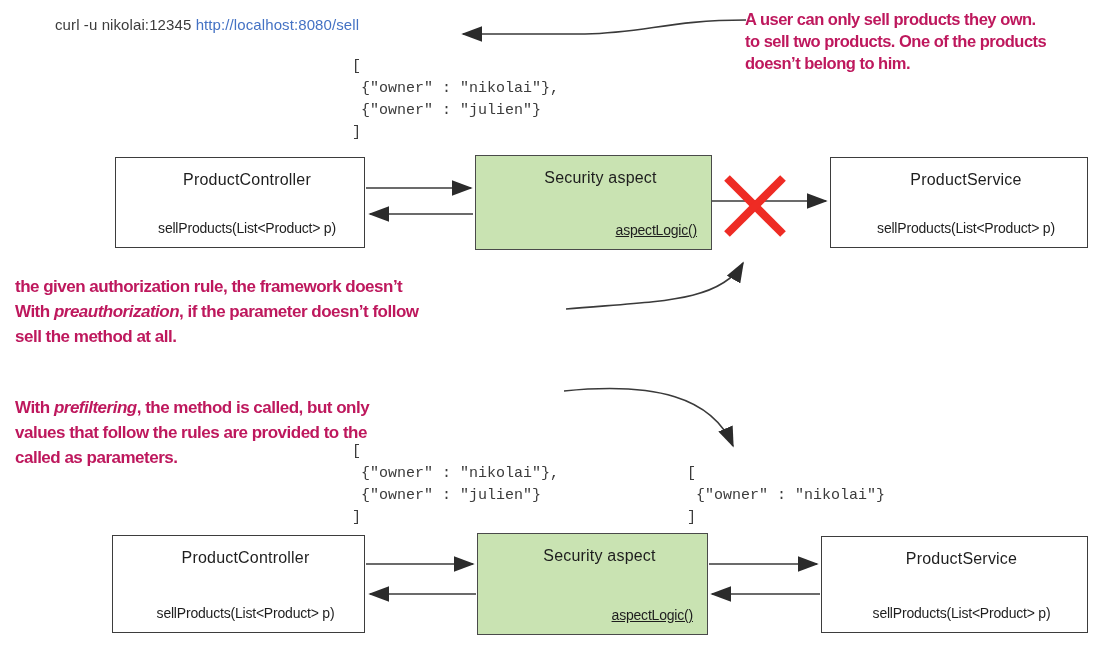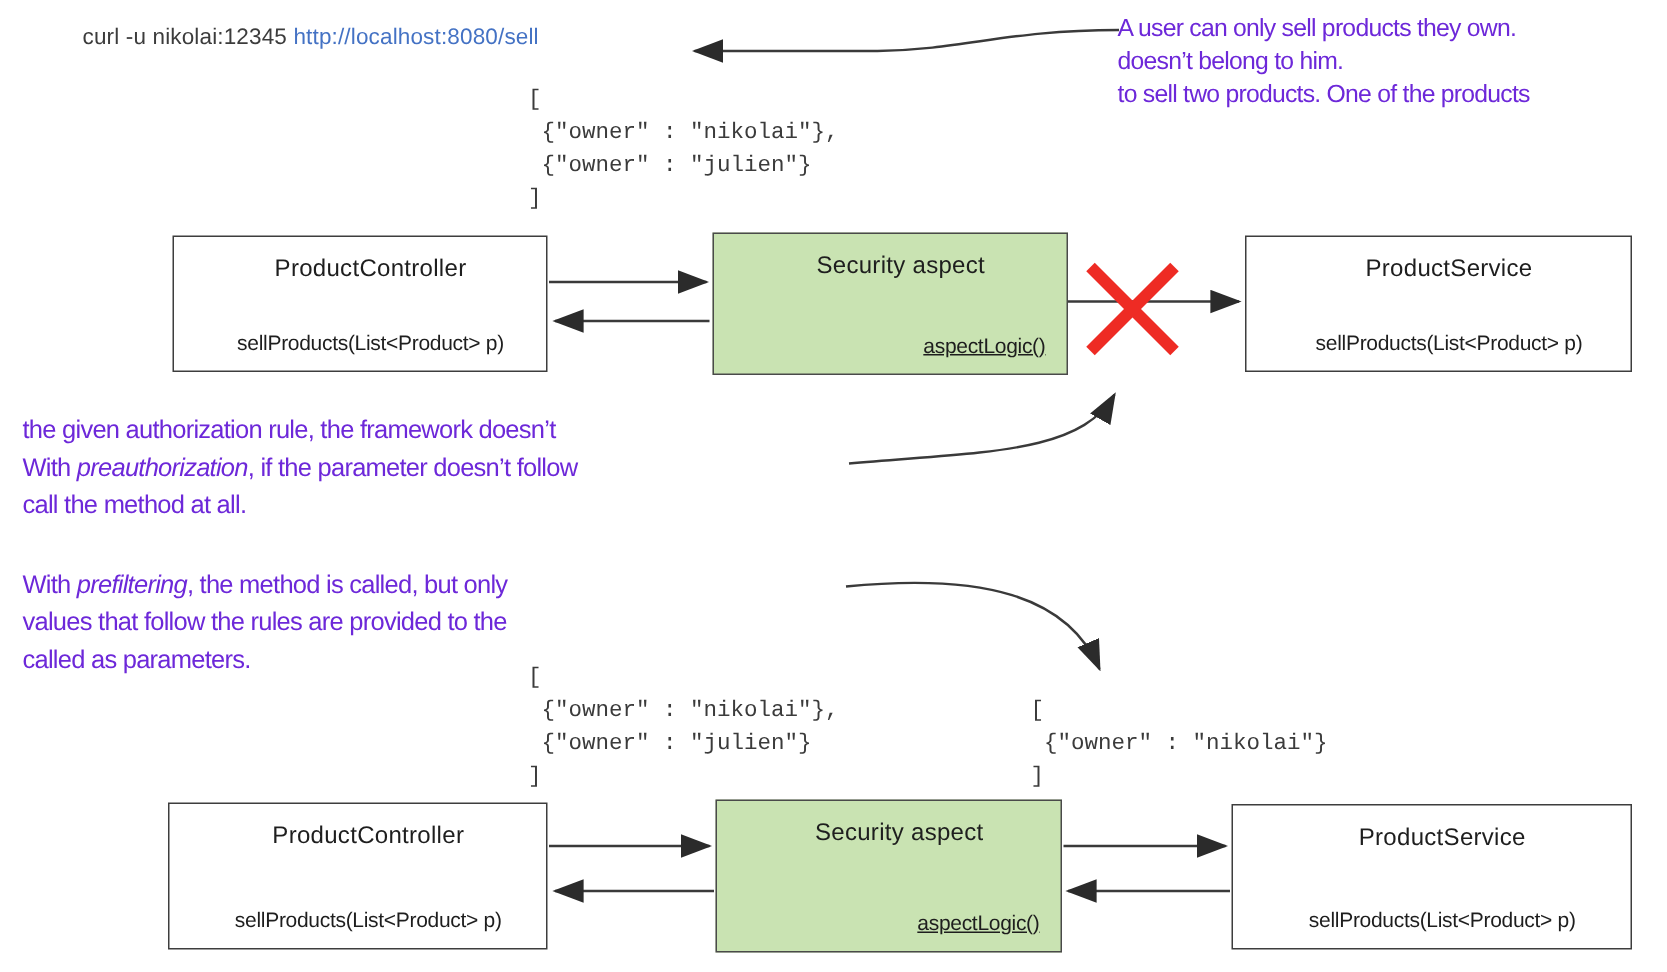--- a/index.html
+++ b/index.html
@@ -18,26 +18,26 @@
   .xline{stroke:var(--red-x);stroke-width:8;fill:none;}
   .arrowhead{fill:#2b2b2b;}
 
   .curl{
     position:absolute;left:55px;top:16px;font-size:15px;color:#3c3c3c;
     white-space:nowrap;letter-spacing:0.1px;
   }
   .curl a{color:var(--link-blue);text-decoration:none;}
 
   .note{
-    position:absolute;font-weight:normal;color:#6d28d9;
+    position:absolute;font-weight:bold;color:#be185d;
     letter-spacing:-0.5px;white-space:nowrap;
   }
   .note-top{left:745px;top:8px;font-size:16.5px;line-height:22px;}
   .note-mid{left:15px;top:274px;font-size:17px;line-height:25px;}
-  .note-low{left:15px;top:377px;font-size:17px;line-height:25px;}
+  .note-low{left:15px;top:395px;font-size:17px;line-height:25px;}
   .note .kw{font-style:italic;}
 
   .code{
     position:absolute;margin:0;
     font-family:"Liberation Mono","DejaVu Sans Mono",monospace;
     font-size:15px;line-height:22px;color:#3b3b3b;white-space:pre;
   }
   .code-req{left:352px;top:56px;}
   .code-before{left:352px;top:441px;}
   .code-after{left:687px;top:463px;}
@@ -85,22 +85,22 @@
     <line class="conn" x1="366" y1="564" x2="473" y2="564" marker-end="url(#arrow)"></line>
     <line class="conn" x1="476" y1="594" x2="370" y2="594" marker-end="url(#arrow)"></line>
     <line class="conn" x1="709" y1="564" x2="817" y2="564" marker-end="url(#arrow)"></line>
     <line class="conn" x1="820" y1="594" x2="712" y2="594" marker-end="url(#arrow)"></line>
   </svg>
 
   <div class="curl"><span>curl -u nikolai:12345 </span><a href="#">http://localhost:8080/sell</a></div>
 
   <div class="note note-top">
     <div>A user can only sell products they own.</div>
+    <div>to sell two products. One of the products</div>
     <div>doesn’t belong to him.</div>
-    <div>to sell two products. One of the products</div>
   </div>
 
   <pre class="code code-req">[
  {"owner" : "nikolai"},
  {"owner" : "julien"}
 ]</pre>
 
   <div class="box b-ctrl-1">
     <span class="title">ProductController</span>
     <span class="method">sellProducts(List&lt;Product&gt; p)</span>
@@ -110,21 +110,21 @@
     <span class="method">aspectLogic()</span>
   </div>
   <div class="box b-svc-1">
     <span class="title">ProductService</span>
     <span class="method">sellProducts(List&lt;Product&gt; p)</span>
   </div>
 
   <div class="note note-mid">
     <div>the given authorization rule, the framework doesn’t</div>
     <div><span>With </span><span class="kw">preauthorization</span><span>, if the parameter doesn’t follow</span></div>
-    <div>call the method at all.</div>
+    <div>sell the method at all.</div>
   </div>
 
   <div class="note note-low">
     <div><span>With </span><span class="kw">prefiltering</span><span>, the method is called, but only</span></div>
     <div>values that follow the rules are provided to the</div>
     <div>called as parameters.</div>
   </div>
 
   <pre class="code code-before">[
  {"owner" : "nikolai"},

